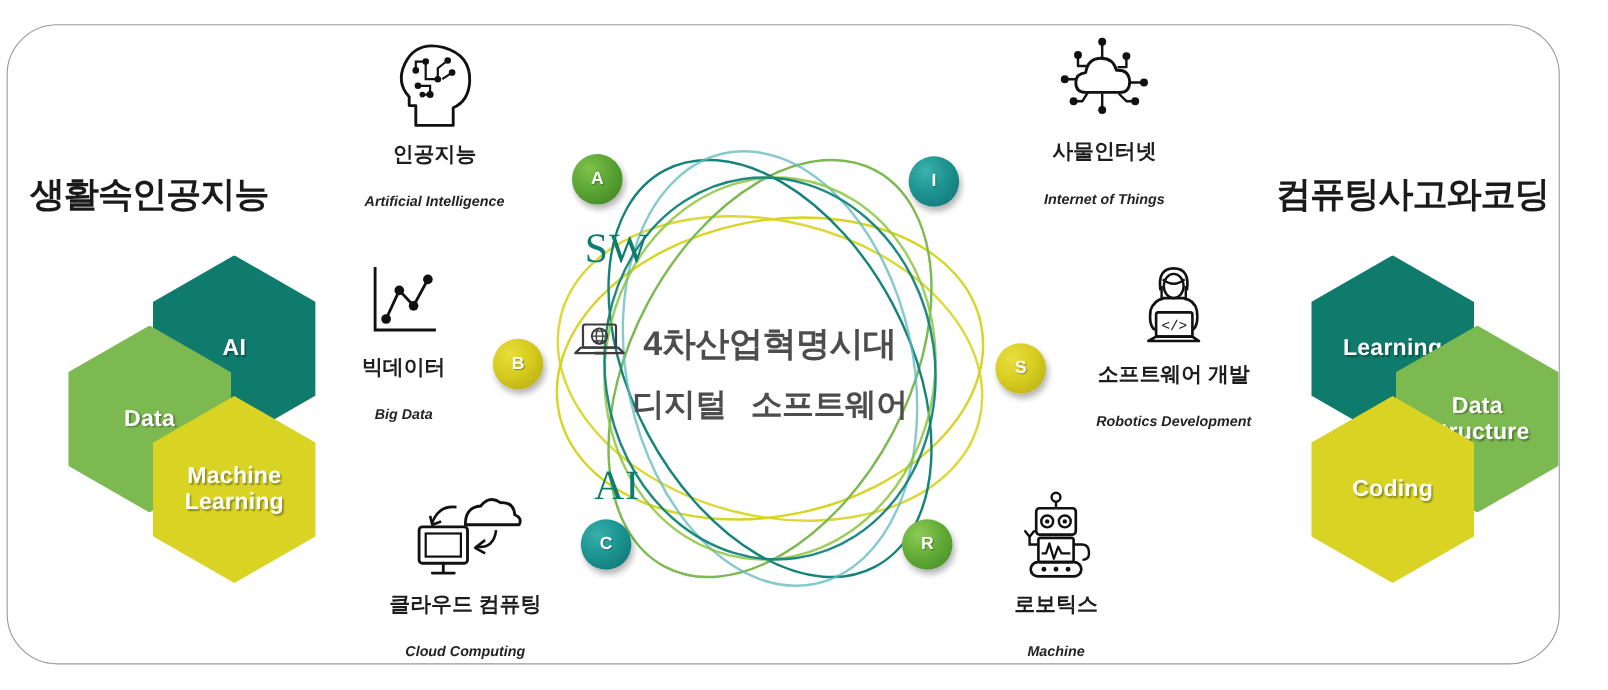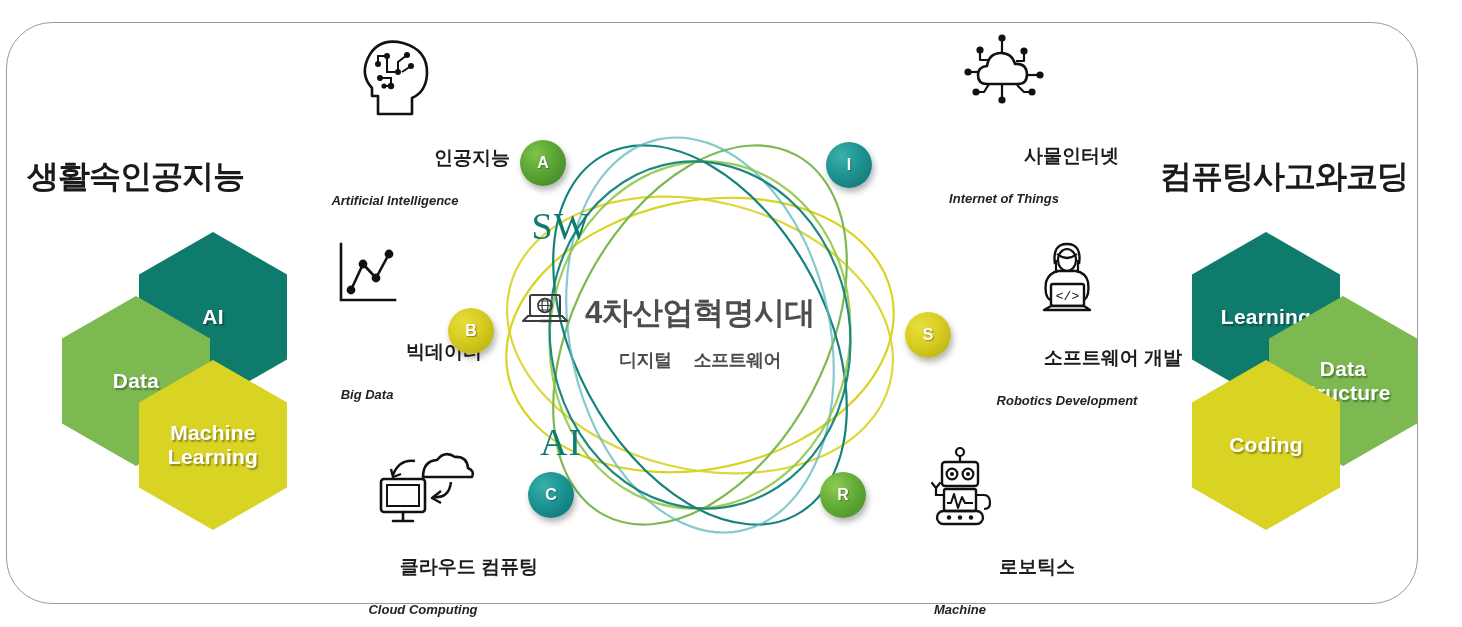--- a/index.html
+++ b/index.html
@@ -46,21 +46,21 @@
   #hex-ml      {left:105px;top:128px;}
   
   #hex-algo    {left:40px;top:0px;}
   #hex-ds      {left:117px;top:64px;}
   #hex-coding  {left:40px;top:128px;}
 
   
   .iconblock{position:absolute;text-align:center;width:230px;}
   .iconblock .glyph{height:92px;display:flex;align-items:flex-end;justify-content:center;}
   .iconblock .ko{
-    font-size:19px;font-weight:bold;color:#1d1d1d;margin-top:25px;white-space:nowrap;text-align:right;
+    font-size:19px;font-weight:bold;color:#1d1d1d;margin-top:7px;white-space:nowrap;
   }
   .iconblock .en{
     font-size:13px;font-weight:bold;color:#232323;margin-top:22px;white-space:nowrap;font-style:italic;
   }
 
   #blk-ai    {left:280px;top:28px;}
   #blk-bigdata{left:252px;top:222px;width:230px;}
   #blk-cloud {left:308px;top:437px;}
   #blk-iot   {left:889px;top:26px;}
   #blk-sw    {left:952px;top:228px;width:230px;}
@@ -98,21 +98,21 @@
   }
   #core-sw{top:84px;left:41px;width:180px;}
   #core-ai{top:300px;left:41px;width:180px;}
 
   #core-text{
     position:absolute;left:90px;top:172px;width:360px;text-align:center;
     color:#4d4d4d;
   }
   #core-text .l1{font-size:31px;font-weight:bold;letter-spacing:-.5px;white-space:nowrap;}
   #core-text .l2{
-    font-size:18px;font-weight:bold;letter-spacing:-.5px;margin-top:14px;
+    font-size:29px;font-weight:bold;letter-spacing:-.5px;margin-top:14px;
     display:flex;align-items:center;justify-content:center;gap:11px;white-space:nowrap;
   }
 </style>
 </head>
 <body>
 
 <div id="stage">
   <div class="frame"></div>
 
   <div class="side-title" id="title-left">생활속인공지능</div>

